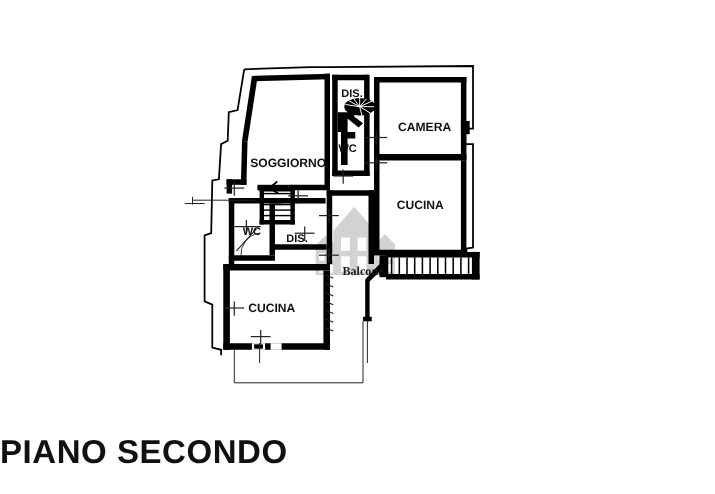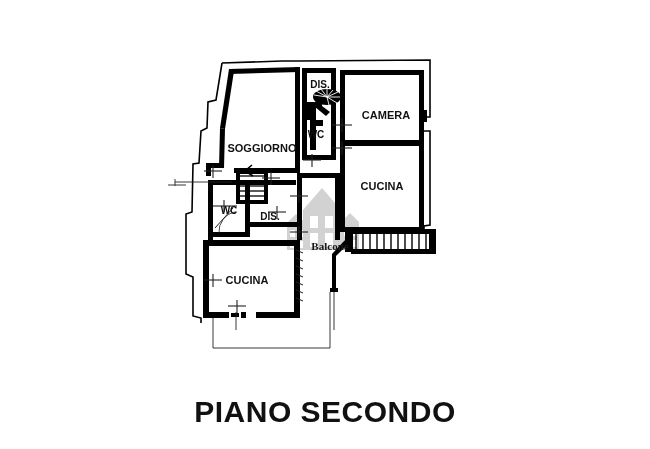--- a/index.html
+++ b/index.html
@@ -39,21 +39,20 @@
     fill: #1a1a1a;
   }
   #title-bar {
     position: absolute;
     left: 0;
     top: 388px;
     width: 650px;
     height: 48px;
     display: flex;
     align-items: center;
-    justify-content: center;
   }
   #plan-title {
     font-family: "Liberation Sans", sans-serif;
     font-weight: bold;
     font-size: 30px;
     letter-spacing: 0.5px;
     color: #111111;
     white-space: nowrap;
   }
 </style>

